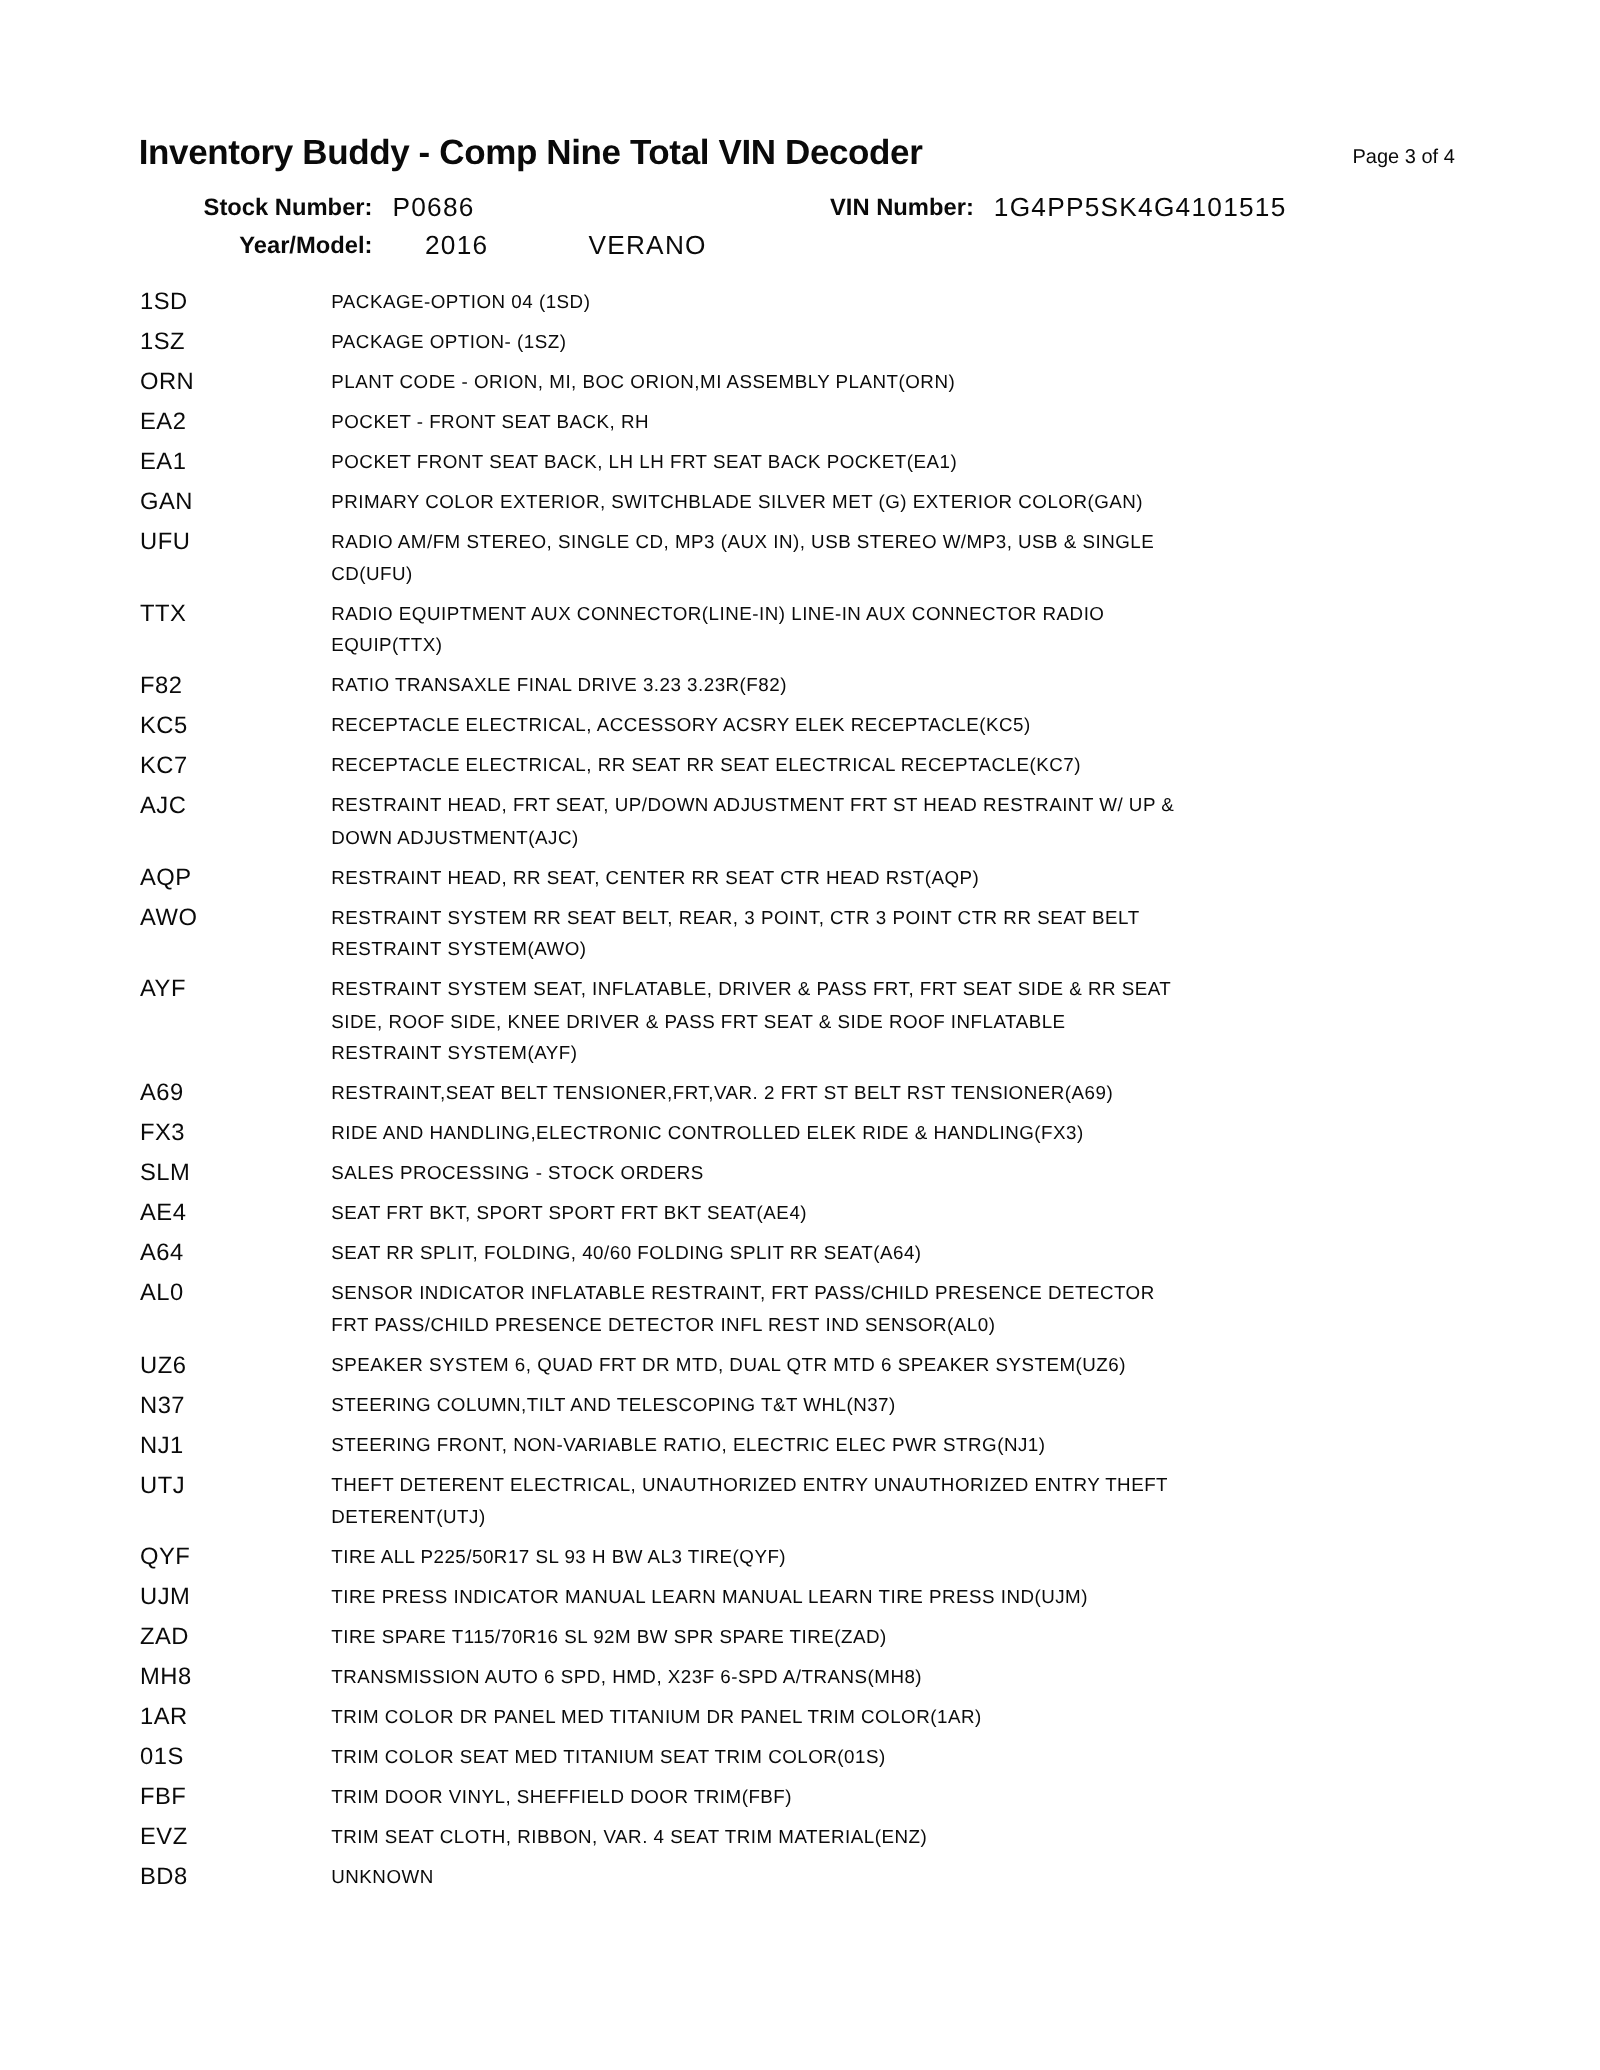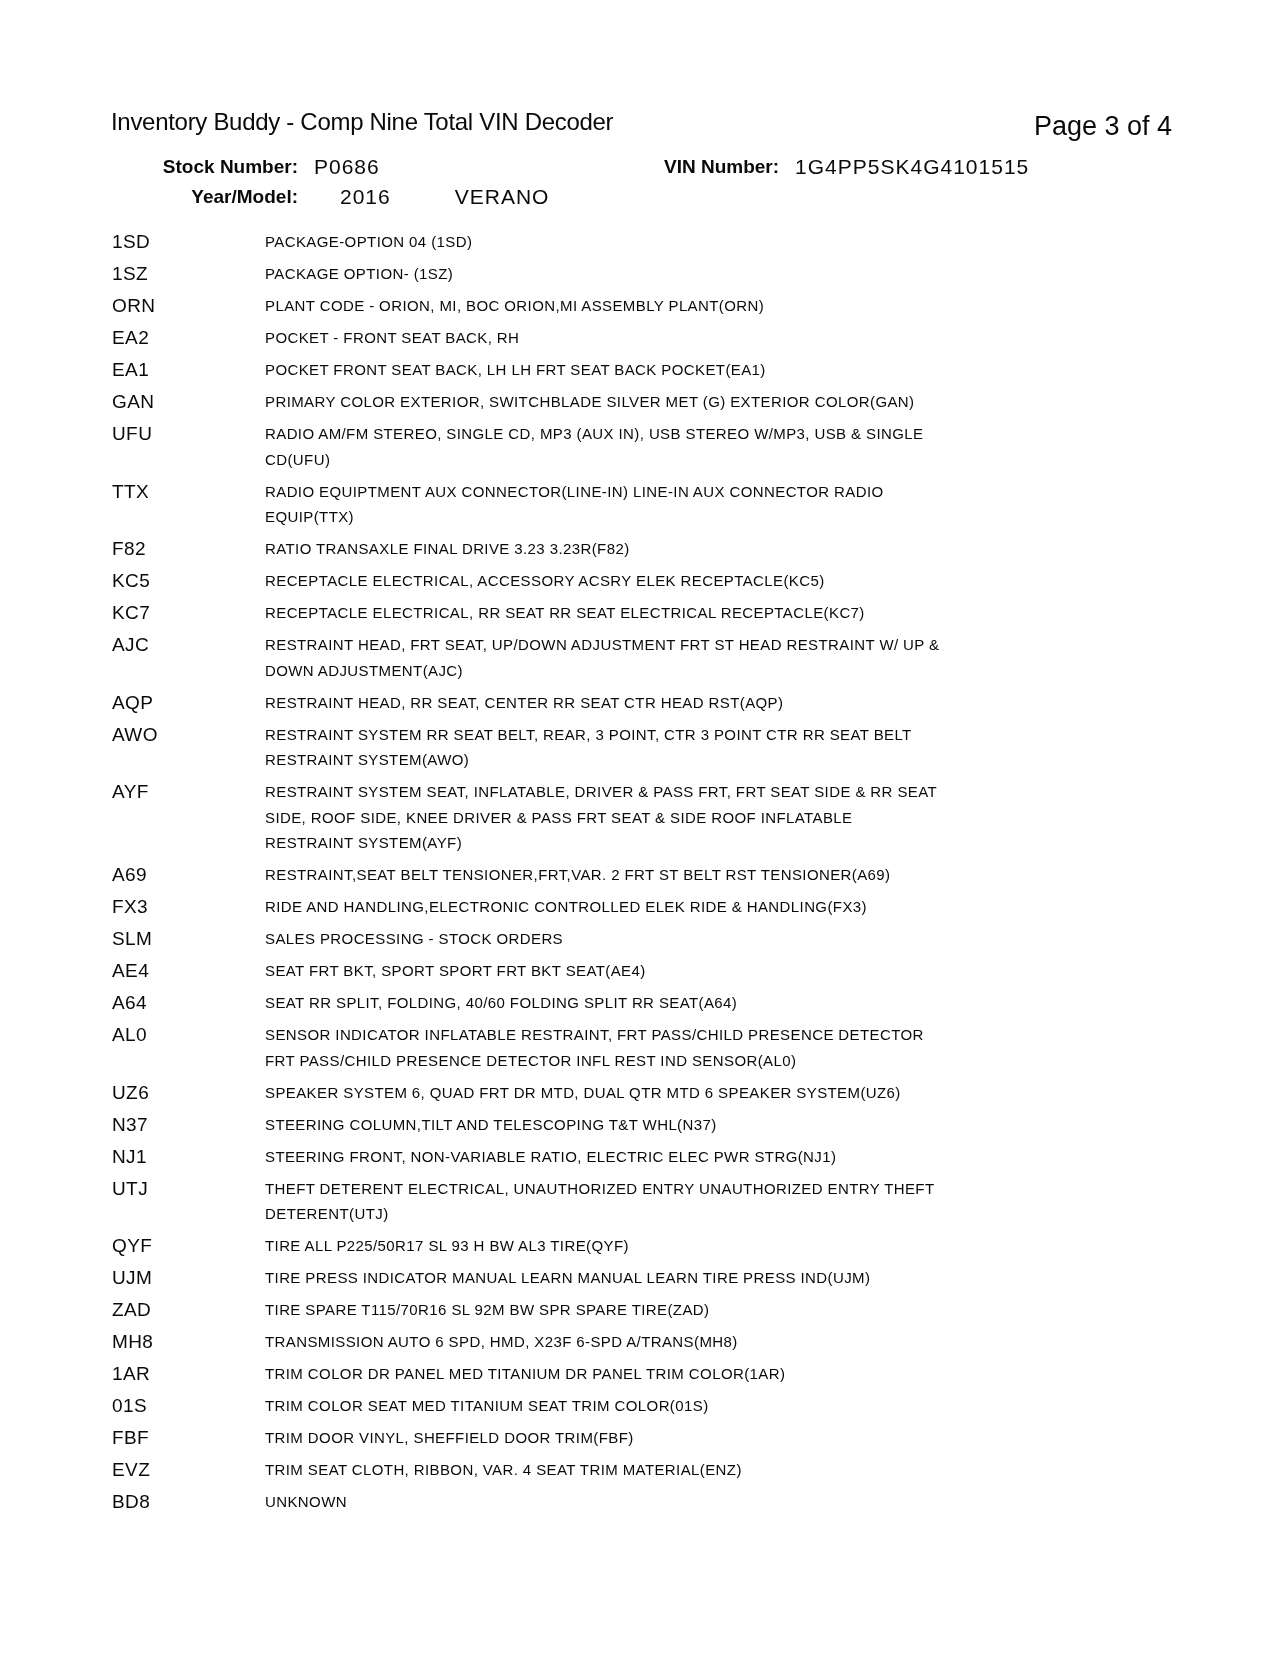--- a/index.html
+++ b/index.html
@@ -10,45 +10,45 @@
     color: #0a0a0a;
   }
   .page {
     position: relative;
     width: 1280px; height: 1656px;
     background: #ffffff;
     overflow: hidden;
   }
   .doc-title {
     position: absolute; left: 111px; top: 102px;
-    font-size: 24px; font-weight: normal;
+    font-size: 28px; font-weight: bold;
     letter-spacing: -0.3px; line-height: 40px;
     white-space: pre;
   }
   .page-indicator {
-    position: absolute; left: 1034px; top: 114px;
-    font-size: 27px; line-height: 24px; white-space: pre;
+    position: absolute; left: 1082px; top: 114px;
+    font-size: 16px; line-height: 24px; white-space: pre;
   }
   .meta-row {
     position: absolute;
     display: flex; align-items: center;
     white-space: pre;
   }
   .meta-row.stock { left: 112px; top: 155px; }
   .meta-row.year  { left: 112px; top: 185px; gap: 26px; }
   .meta-row.vin   { left: 652px; top: 155px; margin-left: 12px; }
   .meta-label {
     font-weight: bold; font-size: 19px; line-height: 24px;
   }
   .meta-label.right { width: 186px; text-align: right; }
   .meta-value {
     font-size: 21px; line-height: 24px;
     letter-spacing: 1px; margin-left: 16px;
   }
-  .meta-value.model { margin-left: 38px; }
+  .meta-value.model { margin-left: 54px; }
   .options {
     position: absolute; left: 112px; top: 229px; width: 1110px;
   }
   .opt-row {
     display: flex; margin-bottom: 6.5px;
   }
   .opt-code {
     flex: none; width: 153px;
     font-size: 19px; line-height: 25.5px;
     letter-spacing: 0.4px; white-space: pre;

